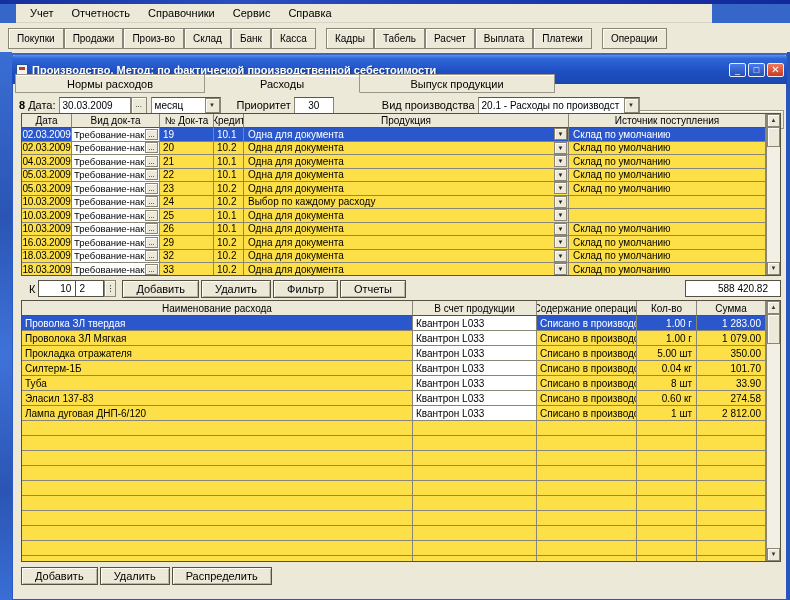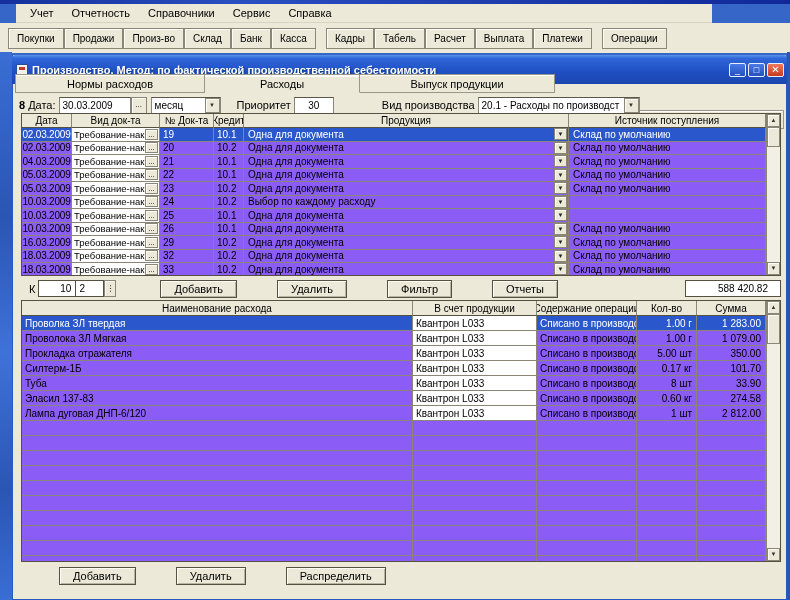--- a/index.html
+++ b/index.html
@@ -67,21 +67,21 @@
     border:1px solid #8a8677; box-shadow:inset 1px 1px 0 #fffdf6; font-size:8px; line-height:6px; padding:0; }
   .flabel { margin:0 3px; white-space:nowrap; }
   
   .grid-table { position:absolute; background:#fff; border:1px solid #55503f; overflow:hidden; }
   #documents-table { left:8px; top:58px; width:760px; height:163px; }
   #expenses-table  { left:8px; top:245px; width:760px; height:262px; }
   .t-head { display:grid; background:var(--beige,#ece9d8); }
   .t-head .hc { border-right:1px solid #8a8677; border-bottom:1px solid #55503f;
     font-size:10px; text-align:center; overflow:hidden; white-space:nowrap;
     display:flex; align-items:center; justify-content:center; }
-  .t-row { display:grid; background:#8b5cf6; }
+  .t-row { display:grid; background:#fde047; }
   .t-row .c { border-right:1px solid #8a8677; border-bottom:1px solid #8a8677;
     font-size:10px; white-space:nowrap; overflow:hidden; display:flex; align-items:center; }
   .hl { background:var(--selection,#2a58cc); color:#fff; }
   #documents-table .t-head, #documents-table .t-row { grid-template-columns:50px 88px 54px 30px 325px 197px; width:744px; }
   #documents-table .t-head { height:14px; }
   #documents-table .t-row { height:13.5px; }
   .c.date { justify-content:center; letter-spacing:-0.2px; padding:0 1px; }
   .c.doctype { background:#fff; color:#000; justify-content:space-between; padding-left:2px; font-size:9.5px; }
   .mini-btn { width:13px; height:11px; flex:0 0 13px; background:var(--beige,#ece9d8);
     border:1px solid #8a8677; box-shadow:inset 1px 1px 0 #fffdf6;
@@ -108,21 +108,21 @@
   .sb-up { top:0; } .sb-down { bottom:0; }
   .sb-thumb { position:absolute; left:0; width:13px; background:var(--beige,#ece9d8);
     border:1px solid #8a8677; box-shadow:inset 1px 1px 0 #fffdf6; }
   
   #mid-row { position:absolute; left:8px; top:224px; width:760px; height:19px;
     display:flex; align-items:center; }
   .field { background:#fff; border:1px solid #55503f; height:17px; font-size:10px;
     display:flex; align-items:center; }
   .flat-btn { height:18px; padding:0 13px; background:var(--beige,#ece9d8);
     border:1px solid #55503f; box-shadow:inset 1px 1px 0 #fffdf6, inset -1px -1px 0 #b8b4a2;
-    font-family:inherit; font-size:11px; margin-right:2px;margin-left:38px; }
+    font-family:inherit; font-size:11px; margin-right:2px; }
   #total-field { margin-left:auto; width:96px; justify-content:flex-end; padding-right:12px; }
   #bottom-buttons { position:absolute; left:8px; top:512px; display:flex; }
 </style>
 </head>
 <body>
 
 <div id="top-strip"></div>
 
 <div id="menubar">
     <span class="menu-item">Учет</span>
@@ -405,21 +405,21 @@
           <span class="c name">Прокладка отражателя</span>
           <span class="c product">Квантрон L033</span>
           <span class="c oper">Списано в производств</span>
           <span class="c qty">5.00 шт</span>
           <span class="c sum">350.00</span>
         </div>
         <div class="t-row">
           <span class="c name">Силтерм-1Б</span>
           <span class="c product">Квантрон L033</span>
           <span class="c oper">Списано в производств</span>
-          <span class="c qty">0.17 кг</span>
+          <span class="c qty">0.04 кг</span>
           <span class="c sum">101.70</span>
         </div>
         <div class="t-row">
           <span class="c name">Туба</span>
           <span class="c product">Квантрон L033</span>
           <span class="c oper">Списано в производств</span>
           <span class="c qty">8 шт</span>
           <span class="c sum">33.90</span>
         </div>
         <div class="t-row">

